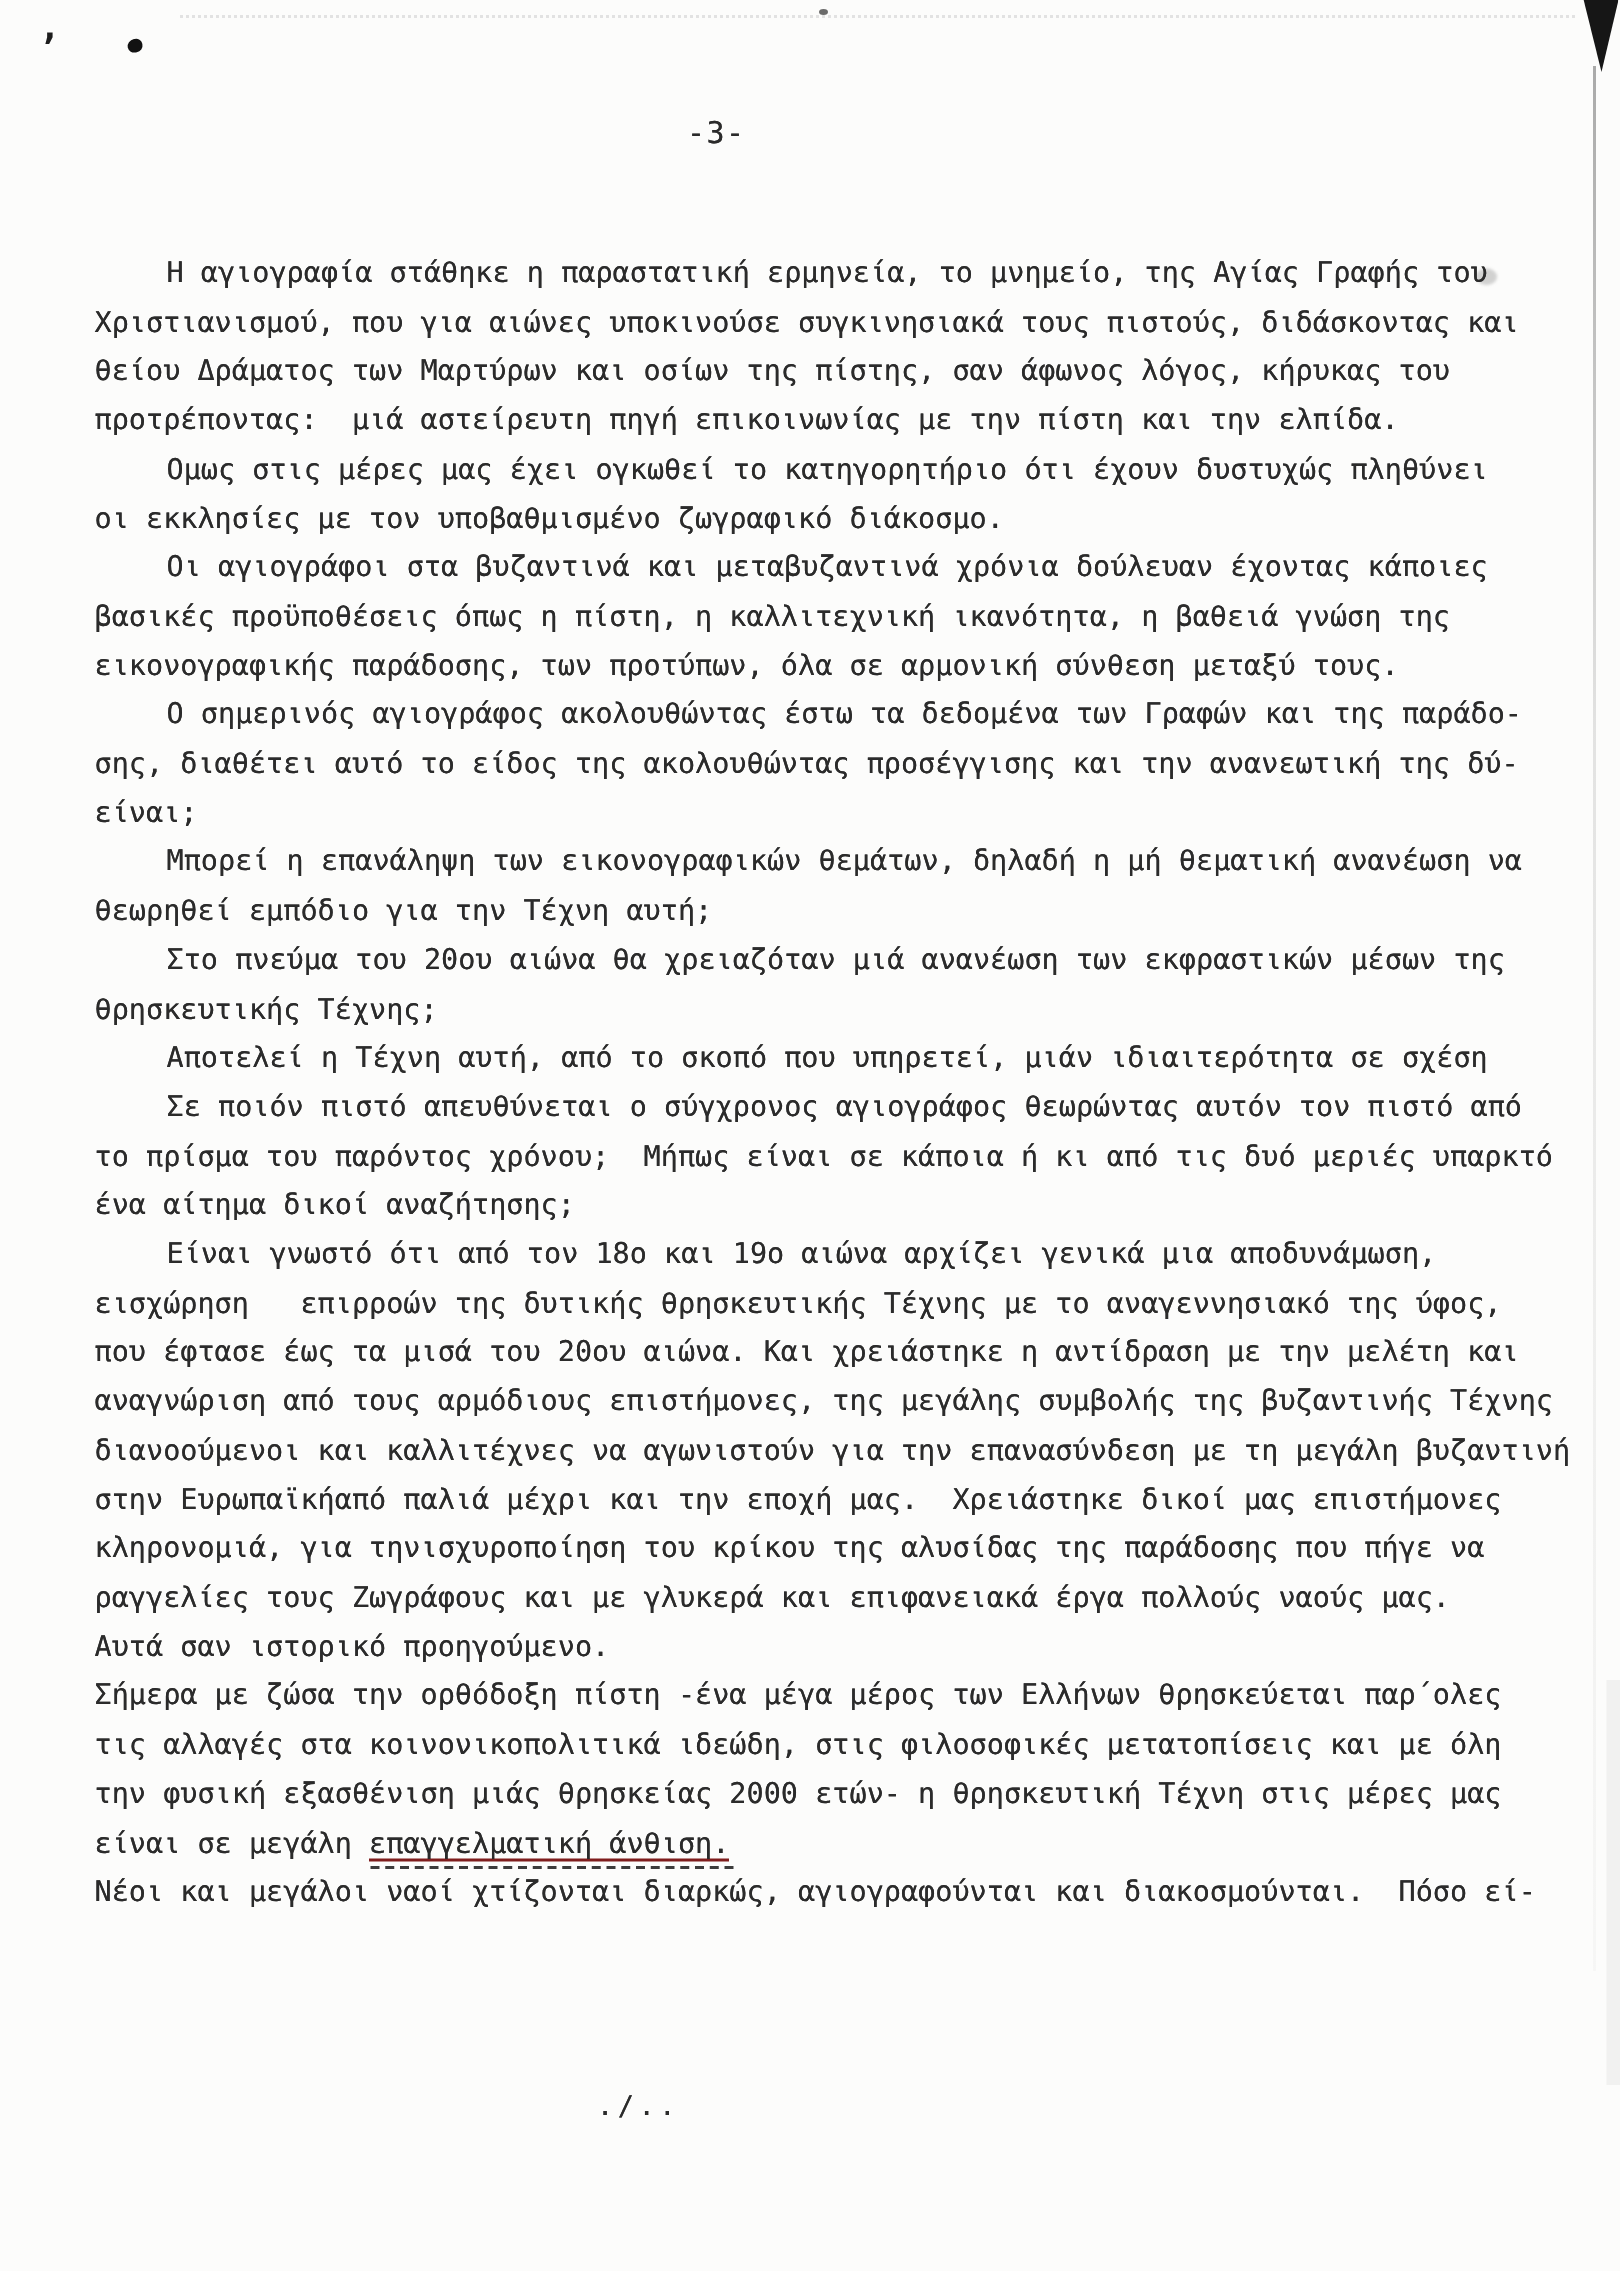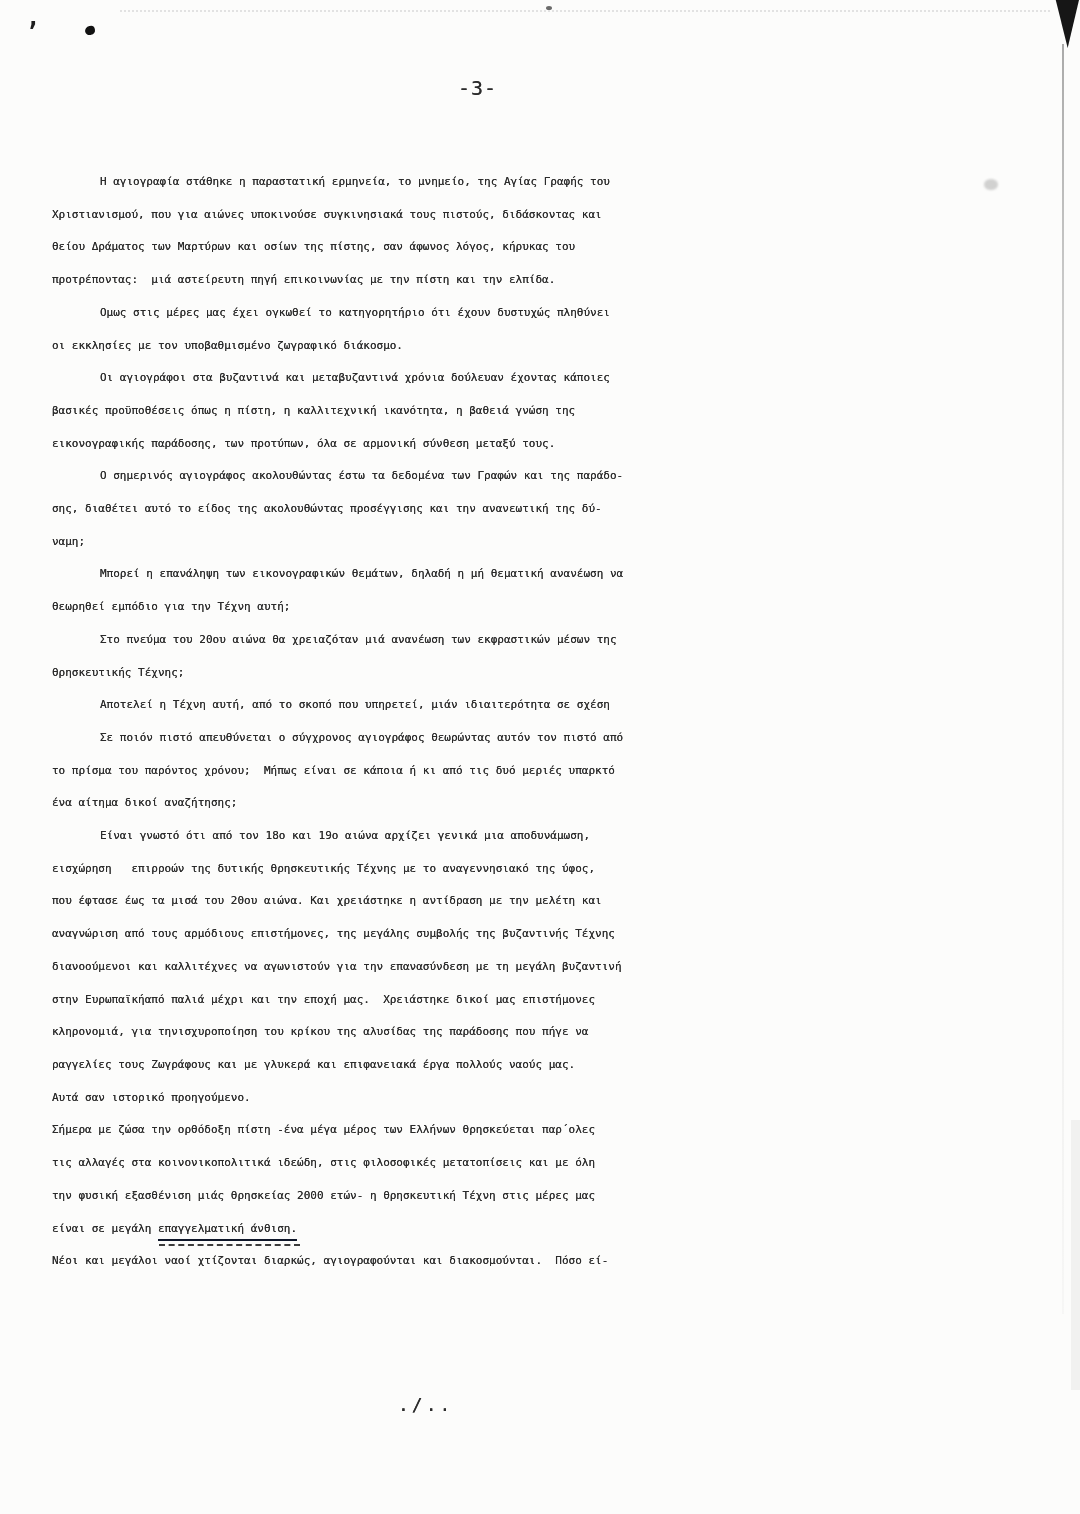--- a/index.html
+++ b/index.html
@@ -20,34 +20,34 @@
   .page-number {
     position: absolute;
     left: 458px;
     top: 76px;
     font-size: 20px;
     letter-spacing: 1px;
     text-shadow: 0 0 0.4px rgba(35,35,35,0.85);
   }
   .content {
     position: absolute;
-    left: 52px;
+    left: 63px;
     top: 166px;
     width: 955px;
-    font-size: 11px;
+    font-size: 19px;
     line-height: 32.7px;
     text-shadow: 0 0 0.4px rgba(35,35,35,0.85);
   }
   .paragraph { margin: 0; }
   .line { white-space: pre; }
   .paragraph.indent .line:first-child { padding-left: 48px; }
   .underlined {
     position: relative;
     display: inline-block;
-    border-bottom: 2px solid #0f172a;
+    border-bottom: 2px solid #7f1d1d;
     line-height: 20px;
   }
   .underlined::after {
     content: "";
     position: absolute;
     left: 1px;
     right: -3px;
     bottom: -7px;
     border-top: 2.5px dashed #3c3c3c;
   }
@@ -162,21 +162,21 @@
         <div class="line">οι εκκλησίες με τον υποβαθμισμένο ζωγραφικό διάκοσμο.</div>
       </div>
       <div class="paragraph indent">
         <div class="line">Οι αγιογράφοι στα βυζαντινά και μεταβυζαντινά χρόνια δούλευαν έχοντας κάποιες</div>
         <div class="line">βασικές προϋποθέσεις όπως η πίστη, η καλλιτεχνική ικανότητα, η βαθειά γνώση της</div>
         <div class="line">εικονογραφικής παράδοσης, των προτύπων, όλα σε αρμονική σύνθεση μεταξύ τους.</div>
       </div>
       <div class="paragraph indent">
         <div class="line">Ο σημερινός αγιογράφος ακολουθώντας έστω τα δεδομένα των Γραφών και της παράδο-</div>
         <div class="line">σης, διαθέτει αυτό το είδος της ακολουθώντας προσέγγισης και την ανανεωτική της δύ-</div>
-        <div class="line">ναμη;</div>
+        <div class="line">είναι;</div>
       </div>
       <div class="paragraph indent">
         <div class="line">Μπορεί η επανάληψη των εικονογραφικών θεμάτων, δηλαδή η μή θεματική ανανέωση να</div>
         <div class="line">θεωρηθεί εμπόδιο για την Τέχνη αυτή;</div>
       </div>
       <div class="paragraph indent">
         <div class="line">Στο πνεύμα του 20ου αιώνα θα χρειαζόταν μιά ανανέωση των εκφραστικών μέσων της</div>
         <div class="line">θρησκευτικής Τέχνης;</div>
       </div>
       <div class="paragraph indent">

